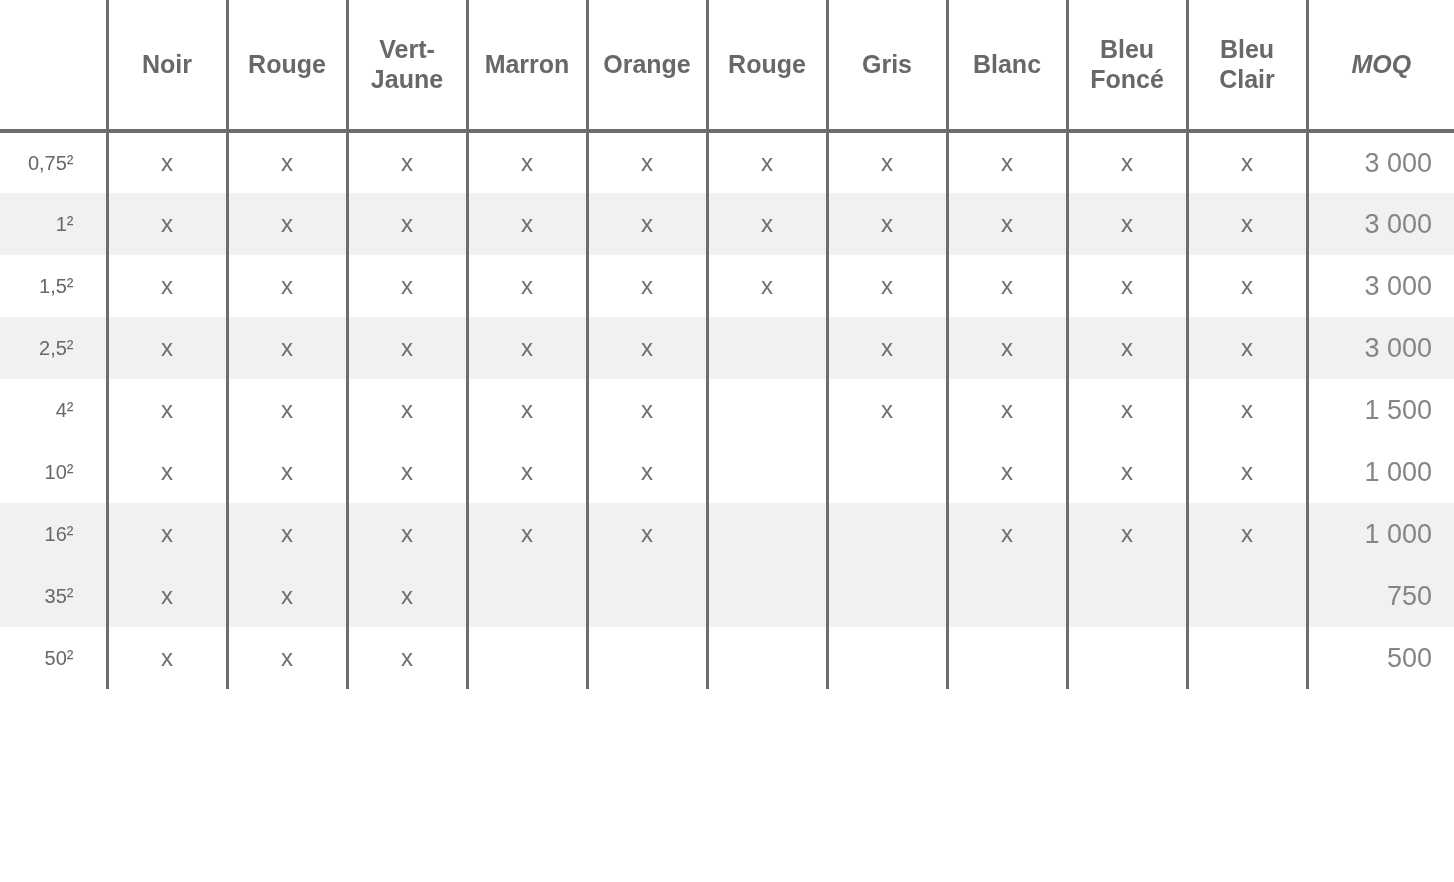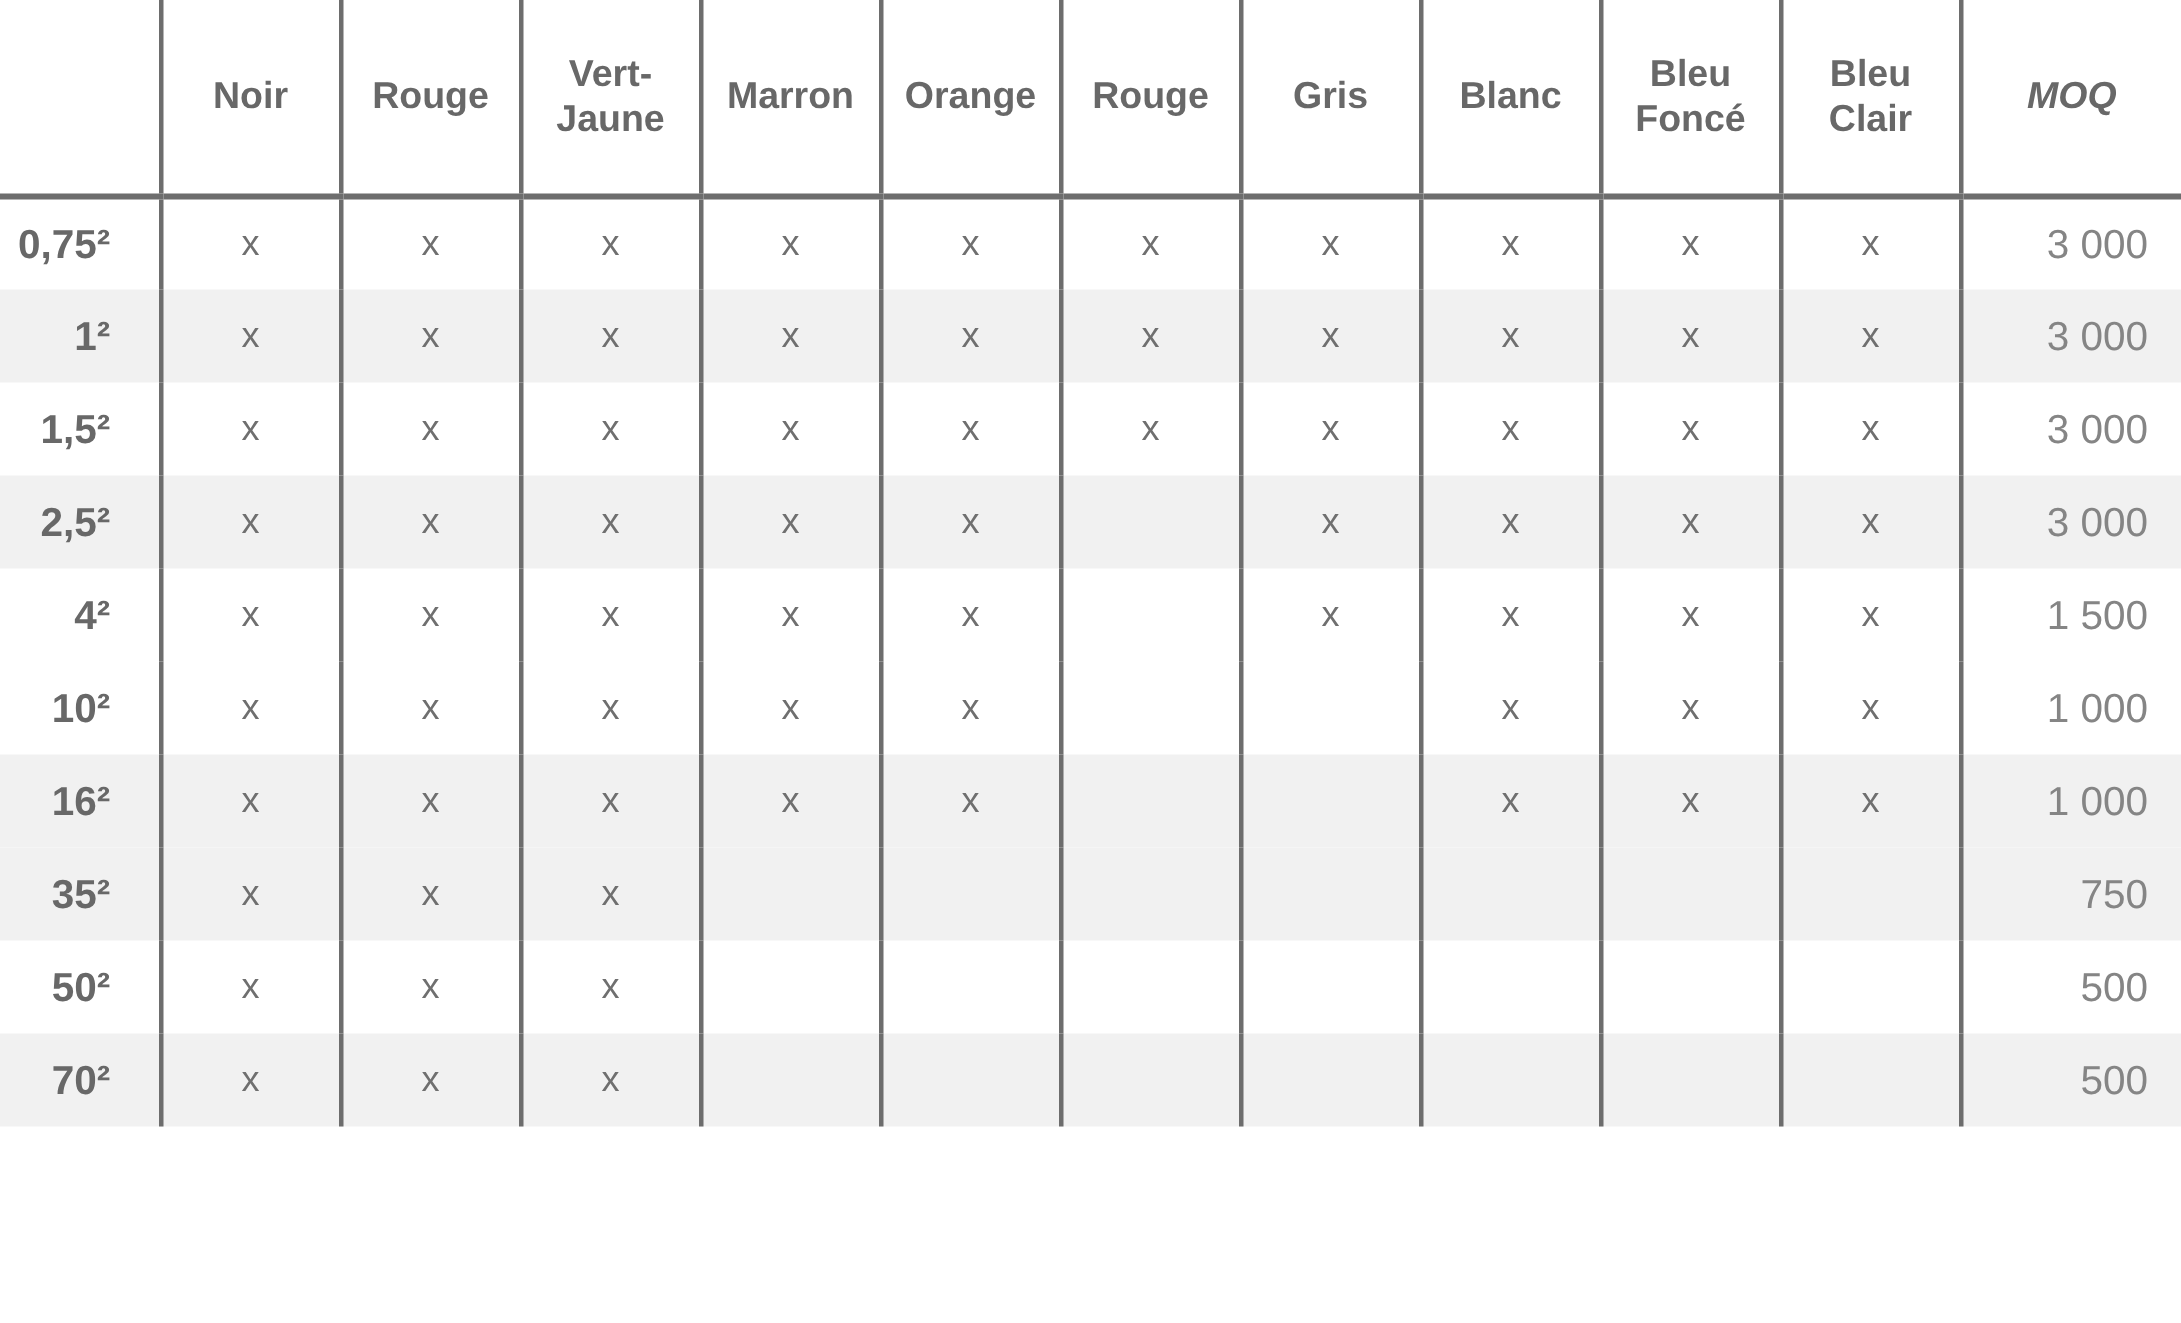--- a/index.html
+++ b/index.html
@@ -61,22 +61,22 @@
     text-align: center;
     font-size: 23px;
     color: #7a7a7a;
     border-right: 3px solid #6d6d6d;
     box-sizing: border-box;
   }
 
   #spec-table tbody td.row-label {
     text-align: right;
     padding-right: 32px;
-    font-size: 27px;
-    font-weight: bold;
+    font-size: 20px;
+    font-weight: normal;
     color: #686868;
   }
 
   #spec-table tbody td.moq-cell {
     text-align: right;
     padding-right: 22px;
     font-size: 27px;
     font-weight: normal;
     color: #858585;
     border-right: none;
@@ -245,28 +245,14 @@
         <td class="mark">x</td>
         <td class="mark"></td>
         <td class="mark"></td>
         <td class="mark"></td>
         <td class="mark"></td>
         <td class="mark"></td>
         <td class="mark"></td>
         <td class="mark"></td>
         <td class="moq-cell">500</td>
       </tr>
-      <tr class="stripe">
-        <td class="row-label">70²</td>
-        <td class="mark">x</td>
-        <td class="mark">x</td>
-        <td class="mark">x</td>
-        <td class="mark"></td>
-        <td class="mark"></td>
-        <td class="mark"></td>
-        <td class="mark"></td>
-        <td class="mark"></td>
-        <td class="mark"></td>
-        <td class="mark"></td>
-        <td class="moq-cell">500</td>
-      </tr>
     </tbody>
 </table>
 
 </body></html>

